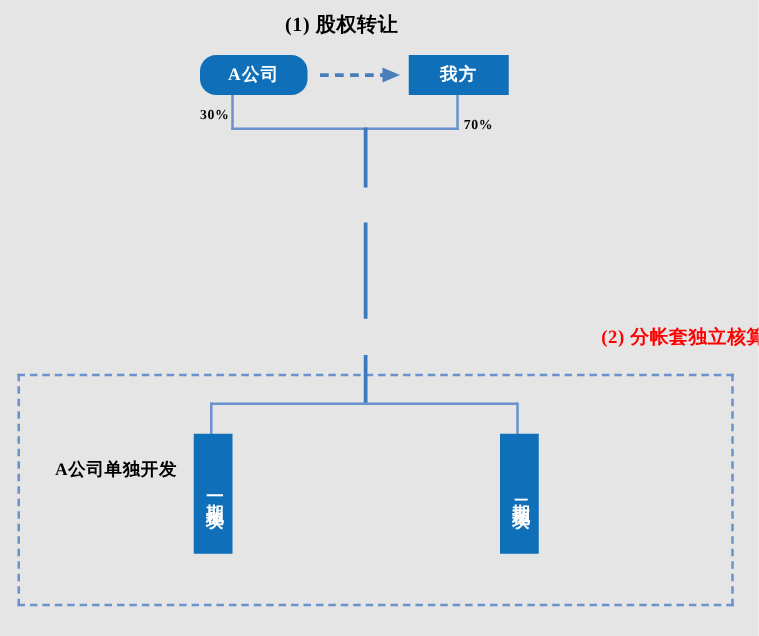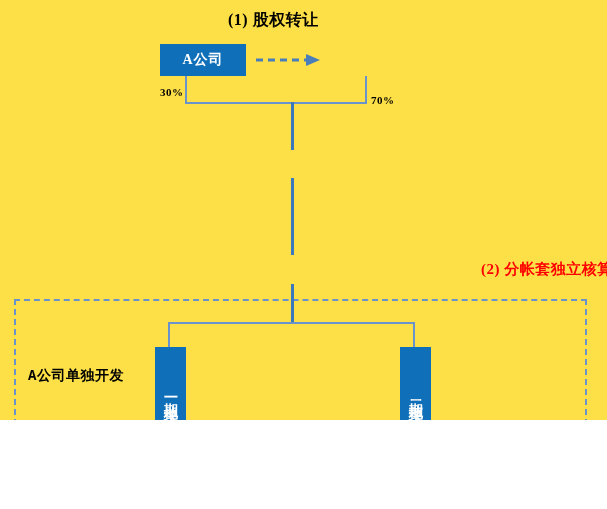--- a/index.html
+++ b/index.html
@@ -3,22 +3,22 @@
 <meta charset="utf-8">
 <style>
   html, body {
     margin: 0;
     padding: 0;
     background: #ffffff;
   }
   #canvas {
     position: relative;
     width: 607px;
-    height: 420px;
-    background: #fde047;
+    height: 509px;
+    background: #e5e5e5;
     overflow: hidden;
     font-family: "Liberation Serif", "DejaVu Serif", serif;
   }
 
   
   .label {
     position: absolute;
     white-space: nowrap;
     font-weight: bold;
     color: #000000;
@@ -43,37 +43,37 @@
   .pct {
     font-size: 11px;
     font-weight: bold;
   }
   .pct-left  { left: 160px; top: 86px; }
   .pct-right { left: 371px; top: 94px; }
 
   .side-label {
     font-size: 14px;
   }
-  .side-left  { left: 28px;  top: 367px; font-family: Liberation Mono, monospace; }
+  .side-left  { left: 44px;  top: 367px; }
   .side-right { left: 434px; top: 367px; }
 
   
   .box {
     position: absolute;
     background: #0F6FB8;
     color: #ffffff;
     display: flex;
     align-items: center;
     justify-content: center;
     font-weight: bold;
     font-size: 14px;
     letter-spacing: 1px;
     box-sizing: border-box;
   }
-  .box-a     { left: 160px; top: 44px;  width: 86px;  height: 32px; }
+  .box-a     { left: 160px; top: 44px;  width: 86px;  height: 32px; border-radius: 13px; }
   .box-we    { left: 327px; top: 44px;  width: 80px;  height: 32px; }
   .box-tco   { left: 244px; top: 149px; width: 96px;  height: 30px; }
   .box-tland { left: 244px; top: 254px; width: 96px;  height: 31px; }
 
   .box-vert {
     position: absolute;
     background: #0F6FB8;
     color: #ffffff;
     font-weight: bold;
     font-size: 14px;
@@ -138,20 +138,21 @@
 </style>
 </head>
 <body>
 
 <div id="canvas">
 
   <div class="label title-1">(1)  股权转让</div>
 
   <div class="box box-a">A公司</div>
 
+  <div class="box box-we">我方</div>
 
   <div class="arrow-wrap">
     <svg width="66" height="16" viewBox="0 0 66 16" xmlns="http://www.w3.org/2000/svg">
       <line x1="0" y1="8" x2="52" y2="8" stroke="#4A7EBB" stroke-width="3" stroke-dasharray="7,5"></line>
       <polygon points="50,2 64,8 50,14" fill="#4A7EBB"></polygon>
     </svg>
   </div>
 
   <div class="label pct pct-left">30%</div>
   <div class="label pct pct-right">70%</div>

